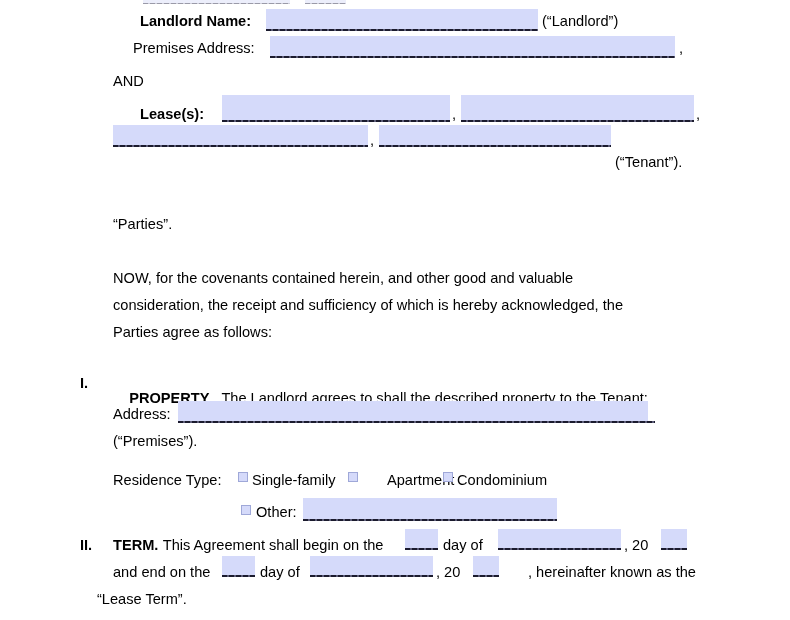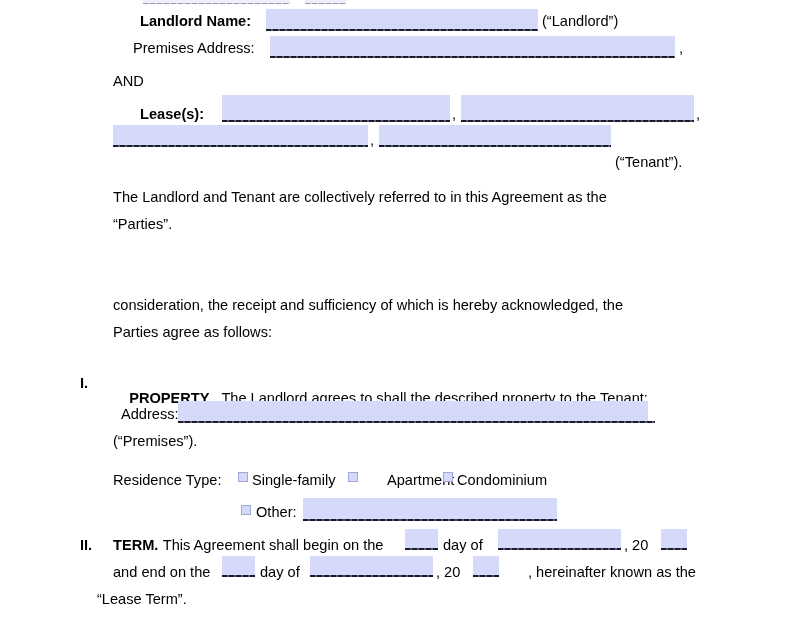--- a/index.html
+++ b/index.html
@@ -124,33 +124,33 @@
   <div class="rule" style="left:113px; top:145px; width:255px;"></div>
   <span class="run" style="left:117px; top:133px;"></span>
   <div class="run" style="left:370px; top:133px;">,</div>
 
   <div class="field" style="left:379px; top:125px; width:232px; height:20px;"></div>
   <div class="rule" style="left:379px; top:145px; width:232px;"></div>
   <span class="run" style="left:383px; top:133px;"></span>
 
   <div class="run" style="left:615px; top:133px;margin-top:22px;">(“Tenant”).</div>
 
-  <div class="run" style="left:113px; top:190px;">The Landlord and Tenant are collectively referred to in this Agreement as the</div>
   <div class="run" style="left:113px; top:217px;">“Parties”.</div>
 
+  <div class="run" style="left:113px; top:271px;">NOW, for the covenants contained herein, and other good and valuable</div>
   <div class="run" style="left:113px; top:325px;">Parties agree as follows:</div>
   <div class="run" style="left:113px; top:298px;">consideration, the receipt and sufficiency of which is hereby acknowledged, the</div>
 
   <div class="roman" style="left:80px; top:376px;">I.</div>
 
   <div class="run" style="left:113px; top:376px;">
     <span class="bold">PROPERTY</span><span>.  The Landlord agrees to shall the described property to the Tenant:</span>
   </div>
 
-  <div class="run" style="left:121px; top:407px;text-align:right;">Address:</div>
+  <div class="run" style="left:113px; top:407px;text-align:right;">Address:</div>
 
   <div class="field" style="left:178px; top:401px; width:470px; height:20px;"></div>
   <div class="rule" style="left:178px; top:421px; width:477px;"></div>
   <span class="run" style="left:182px; top:407px;"></span>
 
   <div class="run" style="left:113px; top:434px;">(“Premises”).</div>
 
   <div class="run" style="left:113px; top:473px;">Residence Type:</div>
 
   <div class="checkbox" style="left:238px; top:472px;"></div>

